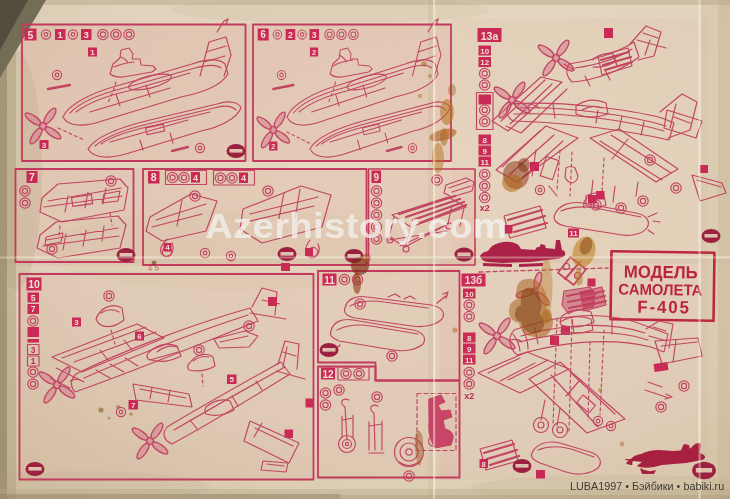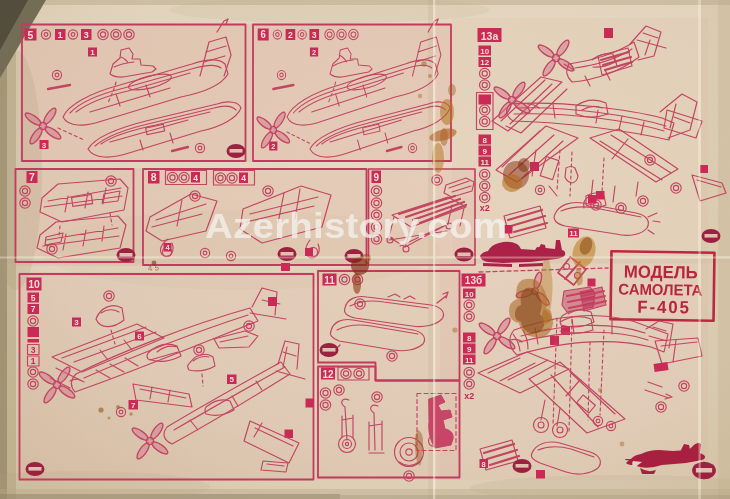--- a/index.html
+++ b/index.html
@@ -906,13 +906,14 @@
 <circle cx="600" cy="390" r="2.2" opacity="0.4"></circle>
 <circle cx="622" cy="444" r="2.4" opacity="0.4"></circle>
 <circle cx="455" cy="330" r="2.6" opacity="0.45"></circle>
 </g>
 </g>
 </svg>
 </div>
 
 <div style="position:absolute;left:205px;top:206px;font-size:35px;font-weight:bold;letter-spacing:0.2px;color:#f4f2ee;opacity:0.78;transform:scaleX(1.1);transform-origin:left top;font-family:'Liberation Sans',sans-serif;">Azerhistory.com</div>
 
+<div style="position:absolute;left:570px;top:480px;font-size:10.8px;color:#332e29;opacity:0.92;white-space:nowrap;font-family:'Liberation Sans',sans-serif;">LUBA1997 • Бэйбики • babiki.ru</div>
 </div>
 
 </body></html>

